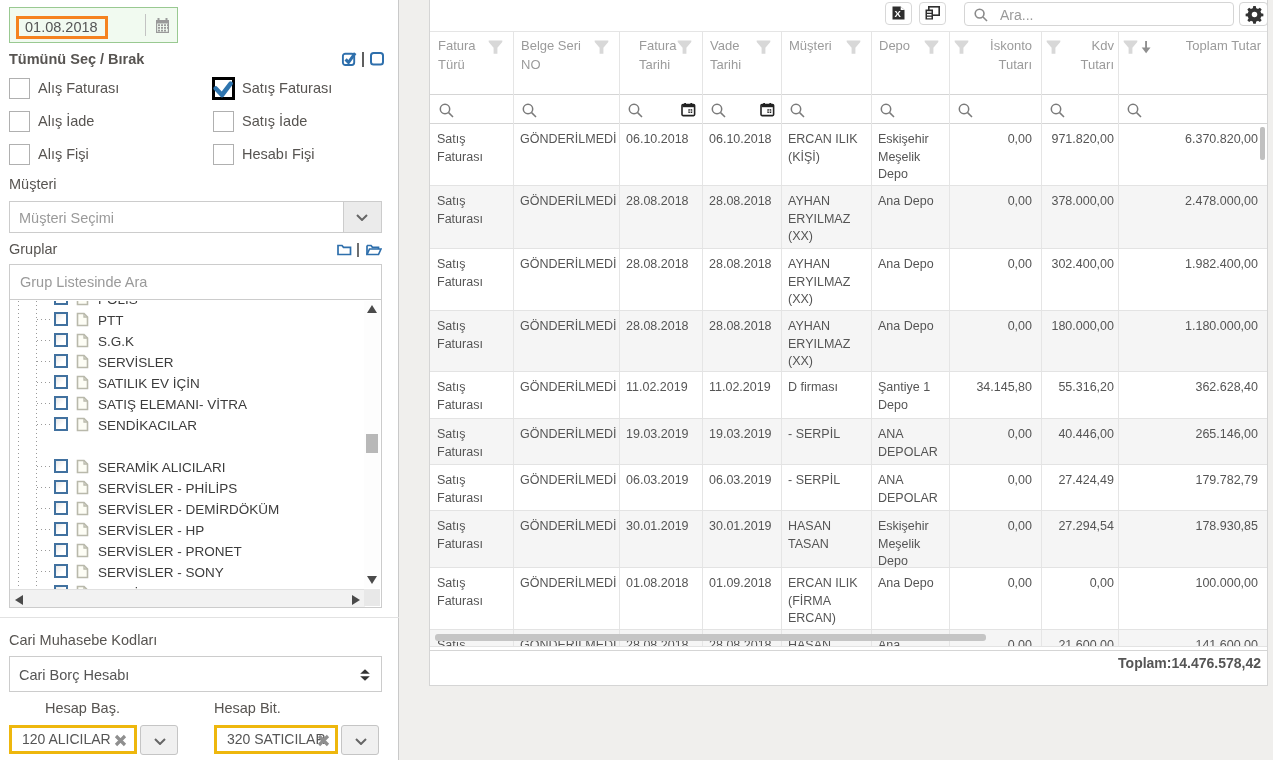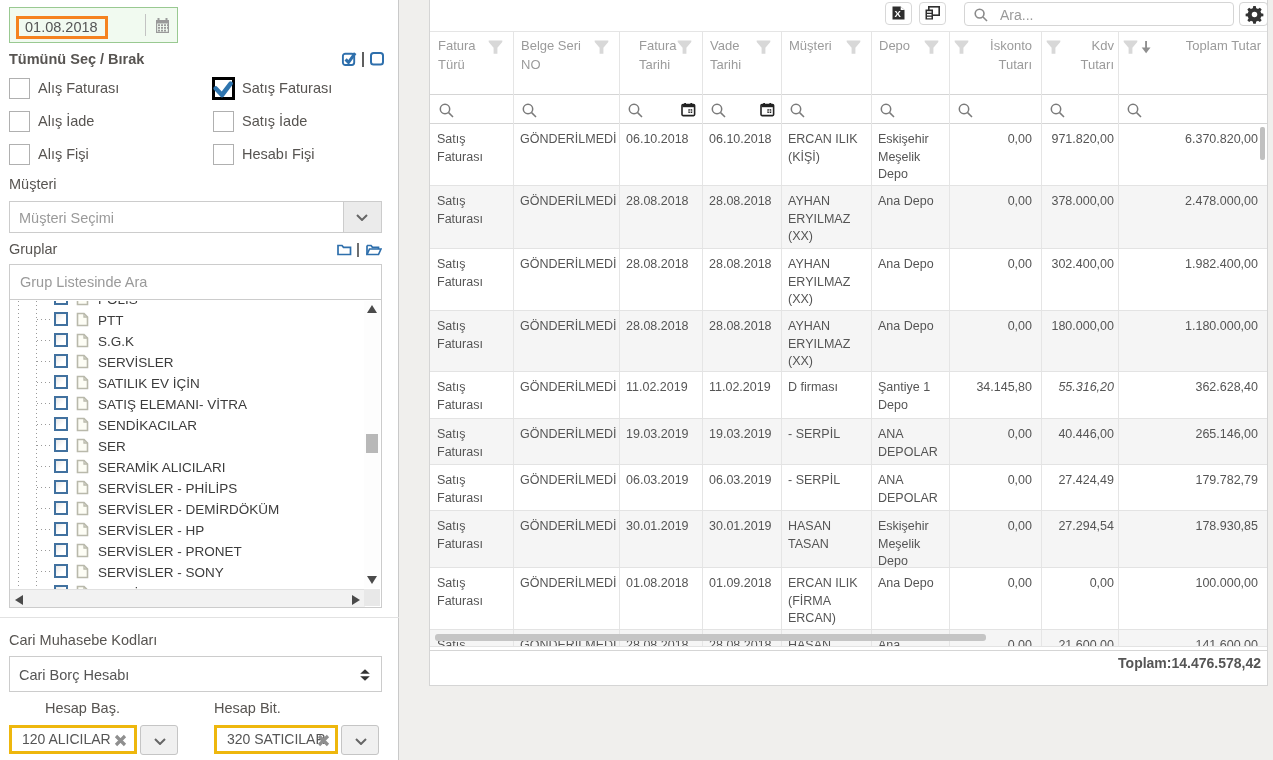--- a/index.html
+++ b/index.html
@@ -183,29 +183,20 @@
         </div>
         <div class="titem" style="top:113px;">
           <div class="hdots"></div>
           <div class="tcb"></div>
           <div class="ticon"><svg width="13" height="15" viewBox="0 0 13 15">
               <path d="M1.5 1.5 h6.5 l3.5 3.5 v8.5 h-10 z" fill="#fdfdf5" stroke="#b9b9ab" stroke-width="1.6"></path>
               <path d="M8 1.5 v3.5 h3.5" fill="none" stroke="#b9b9ab" stroke-width="1.3"></path>
             </svg></div>
           <div class="tlab">SENDİKACILAR</div>
         </div>
-        <div class="titem" style="top:134px;">
-          <div class="hdots"></div>
-          <div class="tcb"></div>
-          <div class="ticon"><svg width="13" height="15" viewBox="0 0 13 15">
-              <path d="M1.5 1.5 h6.5 l3.5 3.5 v8.5 h-10 z" fill="#fdfdf5" stroke="#b9b9ab" stroke-width="1.6"></path>
-              <path d="M8 1.5 v3.5 h3.5" fill="none" stroke="#b9b9ab" stroke-width="1.3"></path>
-            </svg></div>
-          <div class="tlab">SER</div>
-        </div>
         <div class="titem" style="top:155px;">
           <div class="hdots"></div>
           <div class="tcb"></div>
           <div class="ticon"><svg width="13" height="15" viewBox="0 0 13 15">
               <path d="M1.5 1.5 h6.5 l3.5 3.5 v8.5 h-10 z" fill="#fdfdf5" stroke="#b9b9ab" stroke-width="1.6"></path>
               <path d="M8 1.5 v3.5 h3.5" fill="none" stroke="#b9b9ab" stroke-width="1.3"></path>
             </svg></div>
           <div class="tlab">SERAMİK ALICILARI</div>
         </div>
         <div class="titem" style="top:176px;">
@@ -554,21 +545,21 @@
         <div class="gcell" style="left:196px;top:7px;width:75px;">11.02.2019</div>
         <div class="colsep" style="left:272px;top:0;height:47px;"></div>
         <div class="gcell" style="left:279px;top:7px;width:71px;">11.02.2019</div>
         <div class="colsep" style="left:351px;top:0;height:47px;"></div>
         <div class="gcell" style="left:358px;top:7px;width:82px;">D firması</div>
         <div class="colsep" style="left:441px;top:0;height:47px;"></div>
         <div class="gcell" style="left:448px;top:7px;width:70px;">Şantiye 1<br>Depo</div>
         <div class="colsep" style="left:519px;top:0;height:47px;"></div>
         <div class="gcell" style="right:235px;top:7px;text-align:right;">34.145,80</div>
         <div class="colsep" style="left:611px;top:0;height:47px;"></div>
-        <div class="gcell" style="right:153px;top:7px;text-align:left;font-style:italic;">55.316,20</div>
+        <div class="gcell" style="right:153px;top:7px;text-align:left;">55.316,20</div>
         <div class="colsep" style="left:688px;top:0;height:47px;"></div>
         <div class="gcell" style="right:9px;top:7px;text-align:right;">362.628,40</div>
       </div>
       <div style="position:absolute;left:0;top:419px;width:837px;height:46px;background:#f5f5f5;border-bottom:1px solid #e3e3e3;overflow:hidden;">
         <div class="gcell" style="left:7px;top:7px;width:75px;">Satış<br>Faturası</div>
         <div class="colsep" style="left:83px;top:0;height:46px;"></div>
         <div class="gcell" style="left:90px;top:7px;width:98px;">GÖNDERİLMEDİ</div>
         <div class="colsep" style="left:189px;top:0;height:46px;"></div>
         <div class="gcell" style="left:196px;top:7px;width:75px;">19.03.2019</div>
         <div class="colsep" style="left:272px;top:0;height:46px;"></div>

